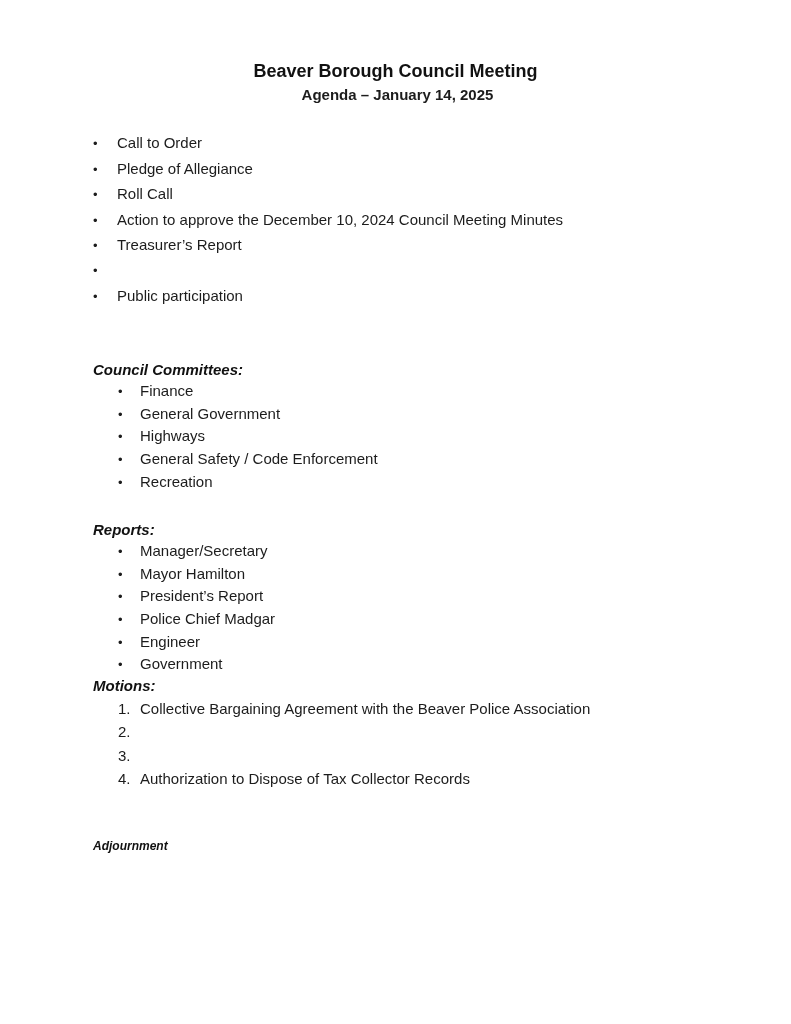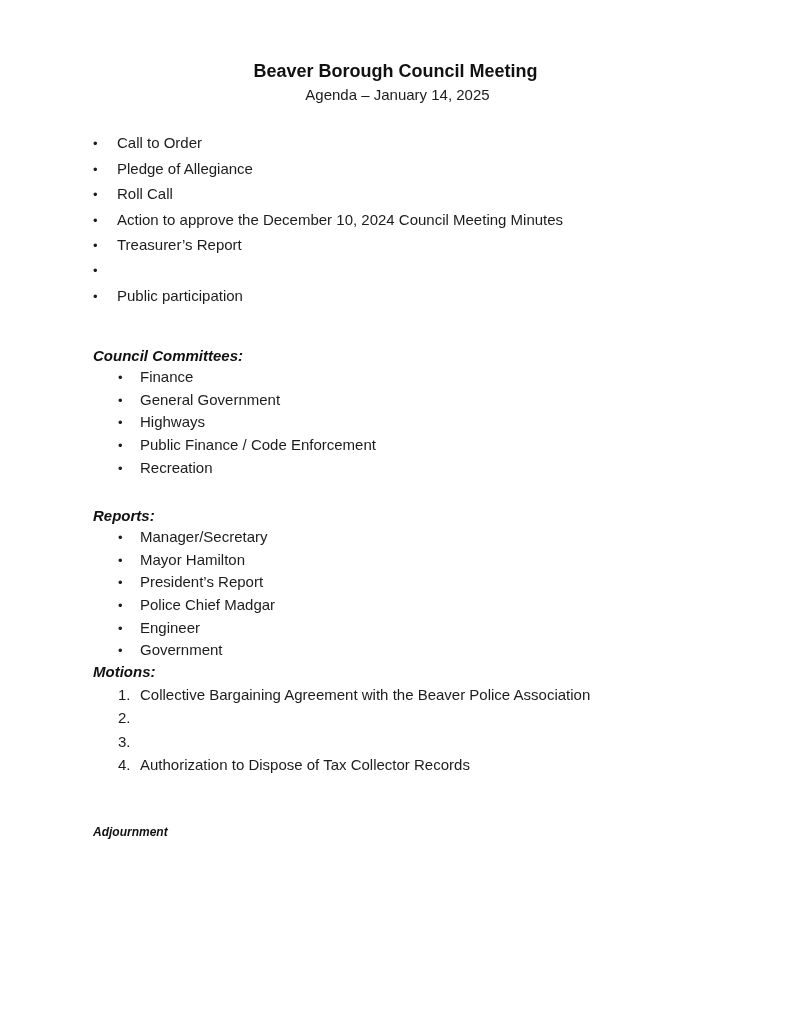--- a/index.html
+++ b/index.html
@@ -27,21 +27,21 @@
     font-size: 18px;
     line-height: 22px;
     font-weight: bold;
     color: #111111;
   }
   .doc-subtitle {
     margin: 3px 0 0 4px;
     text-align: center;
     font-size: 15px;
     line-height: 20px;
-    font-weight: normal;
+    font-weight: bold;
   }
   ul.bullet-list {
     list-style: none;
     margin: 0;
     padding: 0;
   }
   ul.bullet-list li {
     display: flex;
     align-items: baseline;
     font-size: 15px;
@@ -66,21 +66,21 @@
     flex: 0 0 22px;
   }
   .section-heading {
     margin: 0 0 0 93px;
     font-size: 15px;
     line-height: 20px;
     font-weight: bold;
     font-style: italic;
     color: #111111;
   }
-  .committees-heading { margin-top: 37px; }
+  .committees-heading { margin-top: 51px; }
   .reports-heading    { margin-top: 27px; }
   .motions-heading    { }
   ol.numbered-list {
     list-style: none;
     margin: 1px 0 0 118px;
     padding: 0;
   }
   ol.numbered-list li {
     display: flex;
     align-items: baseline;
@@ -146,21 +146,21 @@
     <li>
       <span class="bullet">•</span>
       <span>General Government</span>
     </li>
     <li>
       <span class="bullet">•</span>
       <span>Highways</span>
     </li>
     <li>
       <span class="bullet">•</span>
-      <span>Public Finance / Code Enforcement</span>
+      <span>General Safety / Code Enforcement</span>
     </li>
     <li>
       <span class="bullet">•</span>
       <span>Recreation</span>
     </li>
   </ul>
 
   <p class="section-heading reports-heading">Reports:</p>
   <ul class="bullet-list sub-list">
     <li>

